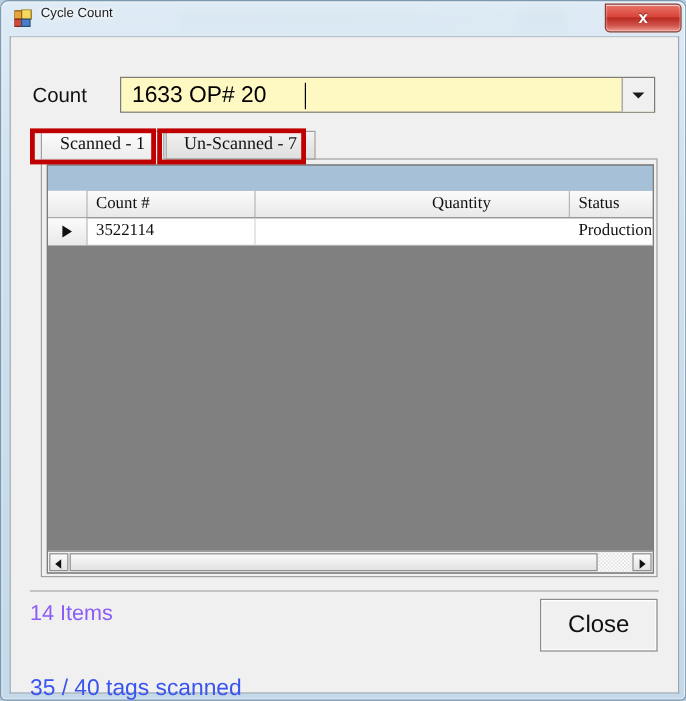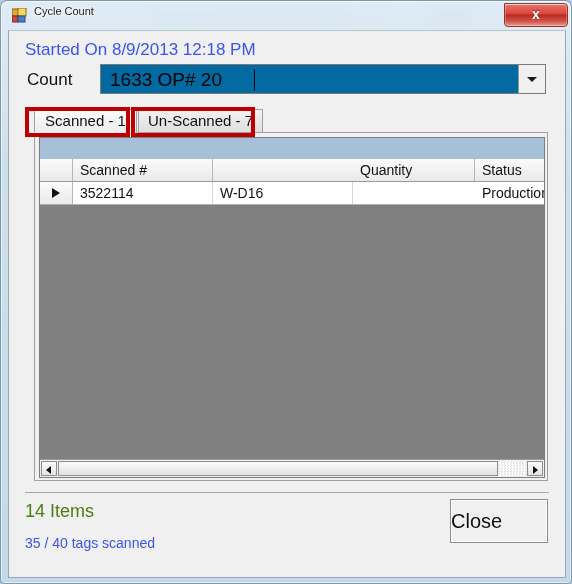--- a/index.html
+++ b/index.html
@@ -95,21 +95,21 @@
 
   #item-label {
     position:absolute; left:18px; top:39px;
     font-size:17px; color:#111;
   }
 
   
   #item-combo {
     position:absolute; left:91px; top:33px;
     width:446px; height:30px;
-    background:#0369a1;
+    background:#fef9c3;
     border:1px solid #7b7b7b;
     box-sizing:border-box;
   }
   #item-value {
     position:absolute; left:9px; top:4px;
     font-size:19px; color:#000;
     white-space:nowrap;
   }
   #item-caret {
     position:absolute; left:153px; top:4px;
@@ -125,21 +125,21 @@
     position:absolute; left:8px; top:12px;
     width:0;height:0;
     border-left:5px solid transparent;
     border-right:5px solid transparent;
     border-top:5px solid #1a1a1a;
   }
 
   
   #tabcontrol {
     position:absolute; left:25px; top:78px;
-    width:514px; height:372px;
+    width:514px; height:372px;font-family:Liberation Serif, serif;
   }
   .tab {
     position:absolute; top:0;
     height:24px;
     border:1px solid #a0a0a0;
     box-sizing:border-box;
     font-size:15px; color:#101010;
     text-align:center;
     padding-top:2px;
     white-space:nowrap;
@@ -262,35 +262,35 @@
       repeating-conic-gradient(#ffffff 0% 25%, #e3e3e3 0% 50%) 0 0/3px 3px;
   }
 
   
   #footer-sep {
     position:absolute; left:16px; top:461px;
     width:524px; height:1px; background:#a8a8a8;
   }
   #items-count {
     position:absolute; left:16px; top:470px;
-    font-size:18px; color:#4d7c0f; white-space:nowrap;
+    font-size:18px; color:#8b5cf6; white-space:nowrap;
   }
   #tags-scanned {
-    position:absolute; left:16px; top:504px;
-    font-size:14px; color:#3a55ef; white-space:nowrap;
+    position:absolute; left:16px; top:532px;
+    font-size:19px; color:#3a55ef; white-space:nowrap;
   }
   #close-form-button {
     position:absolute; left:441px; top:468px;
     width:98px; height:44px;
     background:#f0f0f0;
     border:1px solid #8c8c8c;
     box-shadow: inset 0 0 0 1px #ffffff;
     box-sizing:border-box;
     font-size:20px; color:#111;
-    text-align:left; line-height:42px;
+    text-align:center; line-height:42px;
     cursor:default;
   }
 
   
   .annot {
     position:absolute;
     border:4px solid #c00000;
     box-sizing:border-box;
     pointer-events:none;
     z-index:50;
@@ -316,21 +316,20 @@
       <rect x="6" y="0" width="8" height="8" fill="#f6d861" stroke="#8a7010" stroke-width="1"></rect>
       <rect x="0" y="8" width="6" height="6" fill="#d04a3c" stroke="#7d2a20" stroke-width="1"></rect>
       <rect x="6" y="8" width="7" height="6" fill="#4a7fc8" stroke="#27507f" stroke-width="1"></rect>
     </svg>
     <div id="title-text">Cycle Count</div>
     <div id="close-button">x</div>
   </div>
 
   <div id="client">
 
-    <div id="started-on">Started On 8/9/2013 12:18 PM</div>
 
     <div id="item-label">Count</div>
 
     <div id="item-combo">
       <div id="item-value">1633  OP# 20</div>
       <div id="item-caret"></div>
       <div id="combo-button">
         <div id="combo-arrow"></div>
       </div>
     </div>
@@ -341,31 +340,30 @@
       <div id="tab-unscanned" class="tab inactive">Un-Scanned - 7</div>
 
       <div id="tabpage">
 
         <div id="grid">
 
           <div id="grid-topband"></div>
 
           <div id="grid-header">
             <div class="cell hcell c-sel rowsel-head"></div>
-            <div class="cell hcell c-ser">Scanned #</div>
+            <div class="cell hcell c-ser">Count #</div>
             <div class="cell hcell c-qty">Quantity</div>
             <div class="cell hcell c-sta">Status</div>
           </div>
 
           <div id="grid-row">
             <div class="cell c-sel rowsel-cell">
               <div id="row-indicator"></div>
             </div>
             <div class="cell dcell c-ser">3522114</div>
-            <div class="cell dcell c-loc">W-D16</div>
             <div class="cell c-sta">Production</div>
           </div>
 
           <div id="grid-body"></div>
 
           <div id="hscroll">
             <div class="sb-btn" id="sb-left">
               <div class="sb-arrow" id="sb-left-arrow"></div>
             </div>
             <div id="sb-thumb"></div>

